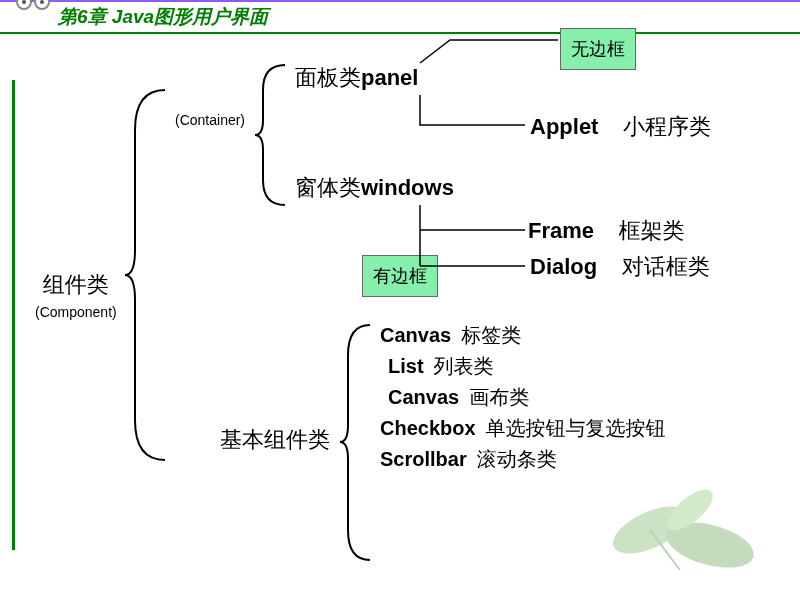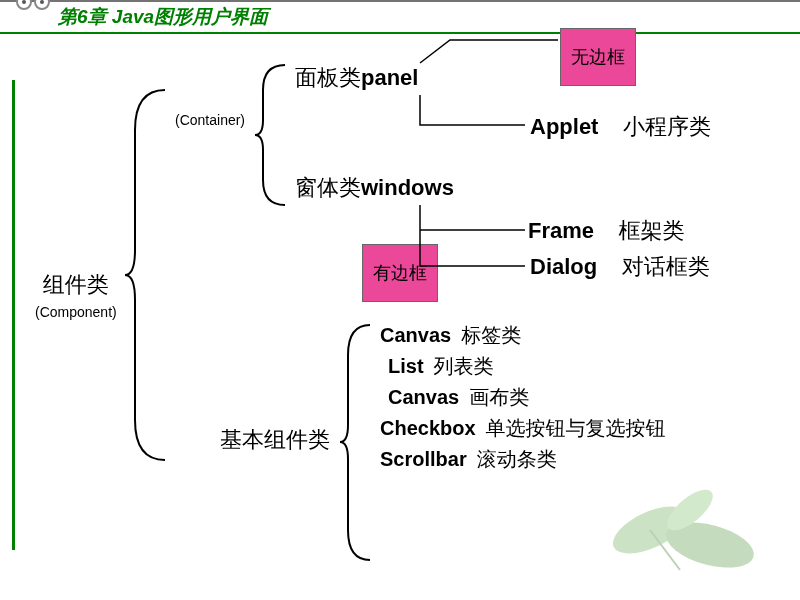--- a/index.html
+++ b/index.html
@@ -9,21 +9,21 @@
     height: 600px;
     background: #ffffff;
     font-family: "Microsoft YaHei", SimHei, Arial, sans-serif;
     position: relative;
     overflow: hidden;
   }
   .header {
     display: flex;
     align-items: center;
     padding: 0 10px;
-    border-top: 2px solid #737373;
+    border-top: 2px solid #8b5cf6;
     border-bottom: 2px solid #008000;
     height: 30px;
   }
   .header-icon {
     width: 40px;
     height: 26px;
     margin-right: 8px;
     position: relative;
   }
   .eyes {
@@ -71,23 +71,23 @@
     color: #000;
   }
   .sub {
     font-size: 14px;
     text-align: center;
     margin-top: 4px;
   }
   .bold { font-weight: bold; }
   .callout {
     position: absolute;
-    background: #ec4899;
+    background: #86efac;
     border: 1px solid #666;
-    padding: 16px 10px;
+    padding: 8px 10px;
     font-size: 18px;
   }
   .leaf-item {
     font-size: 20px;
     white-space: nowrap;
     line-height: 1.55;
   }
   .leaf-item .en { font-weight: bold; margin-right: 10px; }
   svg.brace { position: absolute; overflow: visible; }
   svg.connector { position: absolute; overflow: visible; }
@@ -134,21 +134,21 @@
 
 <div class="node" style="left:295px; top:63px;">
   <span>面板类</span><span class="bold">panel</span>
 </div>
 
 <div class="node" style="left:295px; top:173px;">
   <span>窗体类</span><span class="bold">windows</span>
 </div>
 
 <div class="callout" style="left:560px; top:28px;">无边框</div>
-<div class="callout" style="left:362px; top:244px;">有边框</div>
+<div class="callout" style="left:362px; top:255px;">有边框</div>
 
 <svg class="connector" style="left:0; top:0;" width="800" height="600">
 
   <polyline points="420,63 450,40 558,40" stroke="#000" stroke-width="1.5" fill="none"></polyline>
 
   <polyline points="420,95 420,125 525,125" stroke="#000" stroke-width="1.5" fill="none"></polyline>
 
   <polyline points="420,205 420,266" stroke="#000" stroke-width="1.5" fill="none"></polyline>
   <polyline points="420,230 525,230" stroke="#000" stroke-width="1.5" fill="none"></polyline>
   <polyline points="420,266 525,266" stroke="#000" stroke-width="1.5" fill="none"></polyline>

